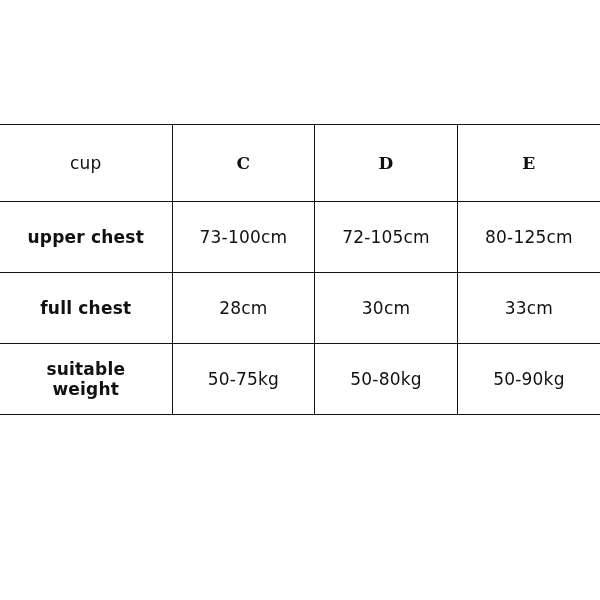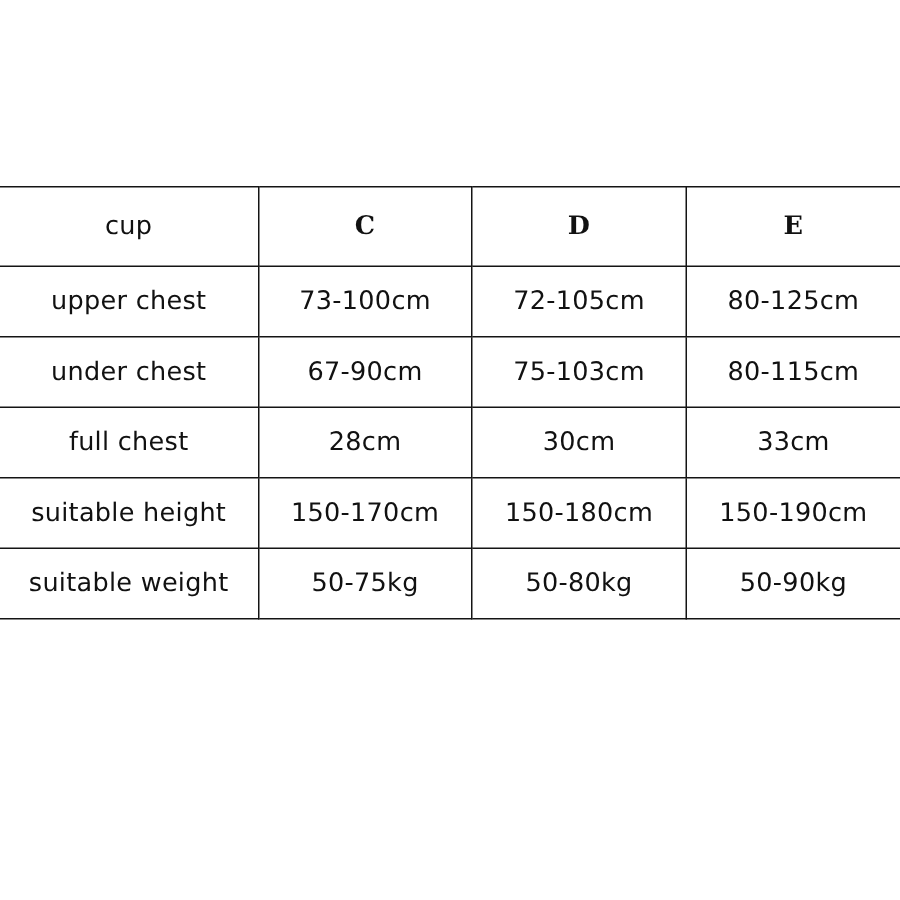--- a/index.html
+++ b/index.html
@@ -29,40 +29,40 @@
     border-collapse: collapse;
     width: 600px;
     table-layout: fixed;
     background: #ffffff;
   }
   table.size-chart td {
     border: 1px solid #141414;
     text-align: center;
     vertical-align: middle;
     color: #111111;
-    padding: 0;
+    padding: 12px;
     height: 46px;
     font-size: 17px;
     letter-spacing: 0.2px;
   }
   
   table.size-chart tr td:first-child {
     border-left: none;
   }
   table.size-chart tr td:last-child {
     border-right: none;
   }
   table.size-chart tr:first-child td {
     border-top: 1px solid #141414;
   }
   col.c-label { width: 172px; }
   col.c-val   { width: 142.6px; }
 
   td.label-cell {
-    font-weight: 400;
+    font-weight: 700;
     font-size: 18px;
     text-align: center;
   }
   tr.header-row td {
     height: 52px;
   }
   td.cup-head {
     font-weight: 400;
     font-size: 19px;
   }
@@ -95,41 +95,29 @@
           <td class="cup-letter">E</td>
         </tr>
 
         <tr>
           <td class="label-cell">upper chest</td>
           <td class="value-cell">73-100cm</td>
           <td class="value-cell">72-105cm</td>
           <td class="value-cell">80-125cm</td>
         </tr>
 
-        <tr>
-          <td class="label-cell">under chest</td>
-          <td class="value-cell">67-90cm</td>
-          <td class="value-cell">75-103cm</td>
-          <td class="value-cell">80-115cm</td>
-        </tr>
 
 
         <tr>
           <td class="label-cell">full chest</td>
           <td class="value-cell">28cm</td>
           <td class="value-cell">30cm</td>
           <td class="value-cell">33cm</td>
         </tr>
 
-        <tr>
-          <td class="label-cell">suitable height</td>
-          <td class="value-cell">150-170cm</td>
-          <td class="value-cell">150-180cm</td>
-          <td class="value-cell">150-190cm</td>
-        </tr>
 
         <tr>
           <td class="label-cell">suitable weight</td>
           <td class="value-cell">50-75kg</td>
           <td class="value-cell">50-80kg</td>
           <td class="value-cell">50-90kg</td>
         </tr>
       </tbody>
     </table>
   </div>

